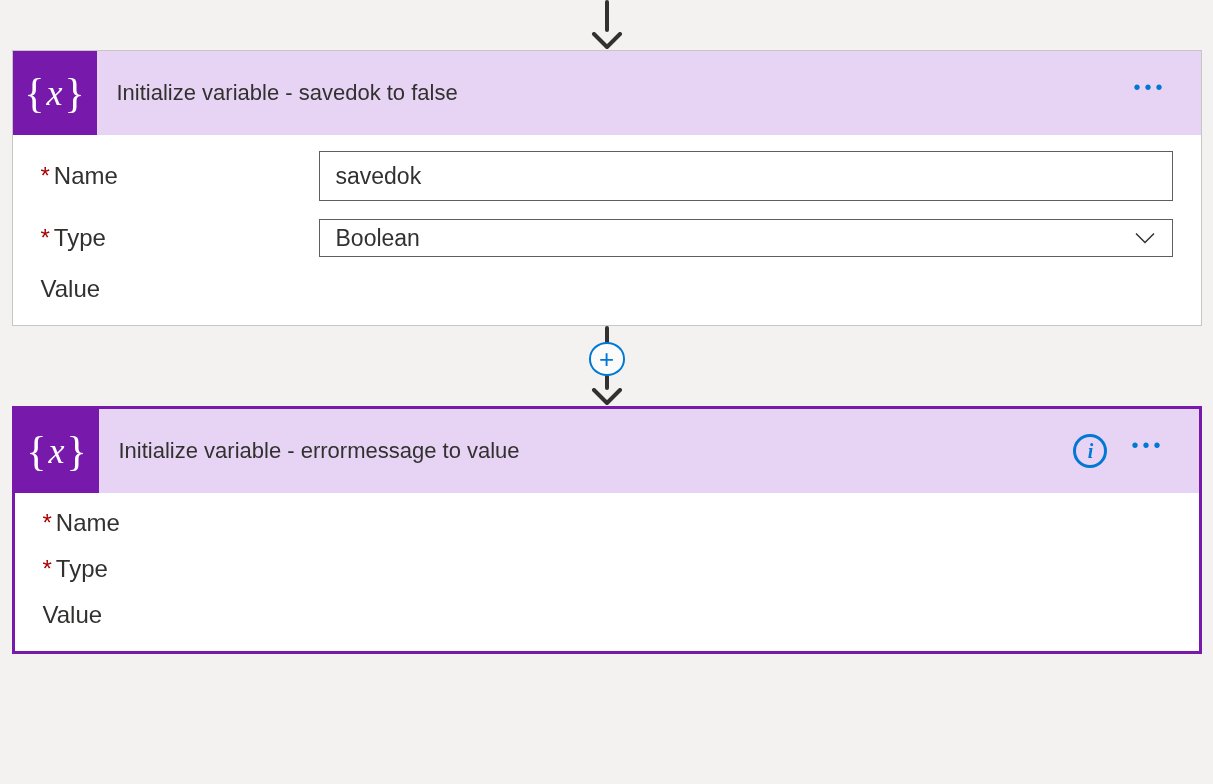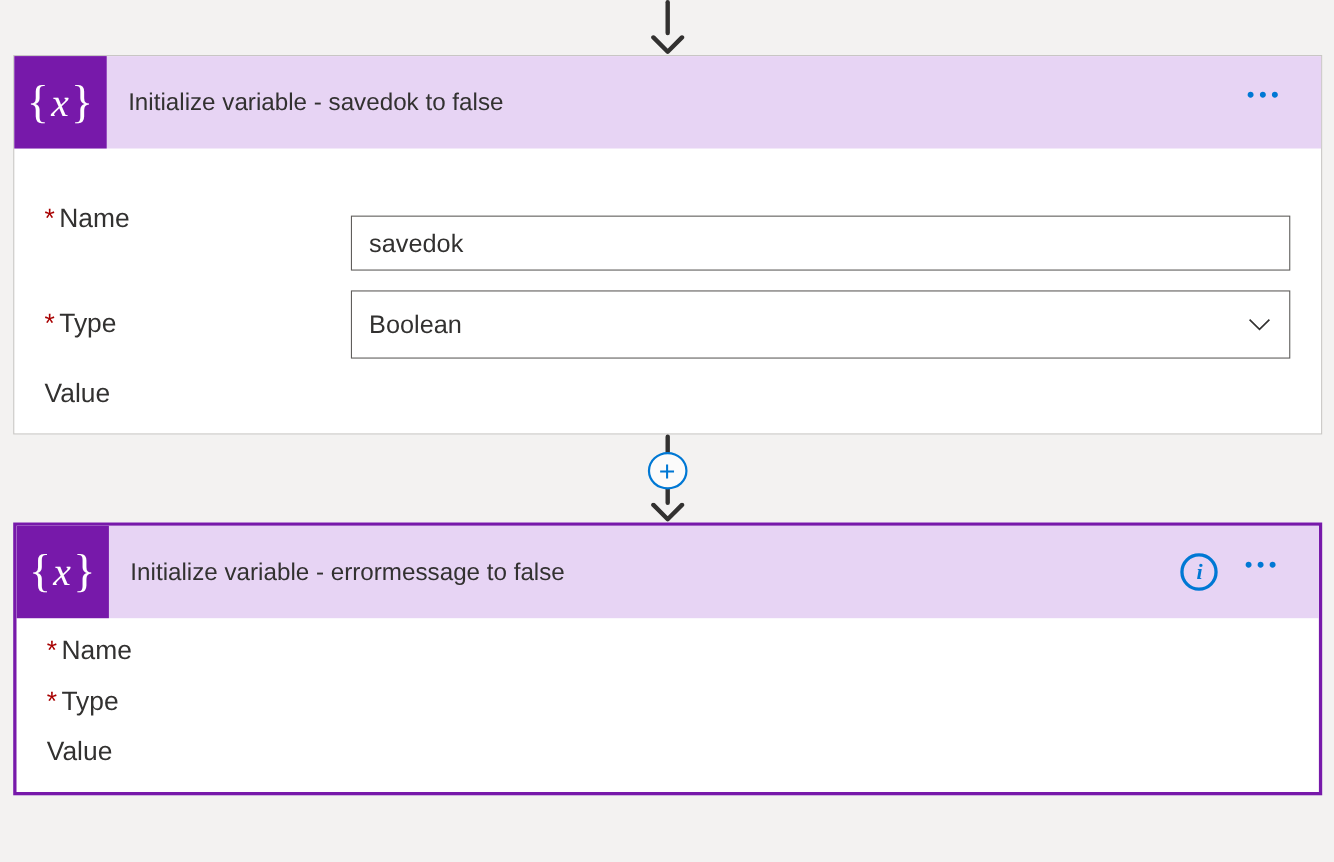--- a/index.html
+++ b/index.html
@@ -154,26 +154,25 @@
   .req { color: #a80000; }
   .field-input {
     flex: 1;
     height: 50px;
     border: 1px solid #605e5c;
     font-size: 23px;
     font-family: inherit;
     color: #323130;
     padding: 0 16px;
     background: #fff;
-    margin-top: 45px;
   }
   .field-input::placeholder { color: #605e5c; }
   .field-select {
     flex: 1;
-    height: 62px;
+    height: 38px;
     border: 1px solid #605e5c;
     font-size: 23px;
     color: #323130;
     padding: 0 50px 0 16px;
     background: #fff;
     position: relative;
     display: flex;
     align-items: center;
     cursor: pointer;
   }
@@ -257,21 +256,21 @@
 
   <div class="card selected">
     <div class="card-header">
       <div class="card-icon">
         <span class="fx">
             <span class="brace">{</span>
             <span>x</span>
             <span class="brace">}</span>
           </span>
       </div>
-      <div class="card-title">Initialize variable - errormessage to false</div>
+      <div class="card-title">Initialize variable - errormessage to value</div>
       <div class="header-actions">
         <div class="info-icon">i</div>
         <div class="more-dots">•••</div>
       </div>
     </div>
     <div class="card-body">
       <div class="field-row">
         <div class="field-label">
           <span class="req">*</span>
           <span>Name</span>

